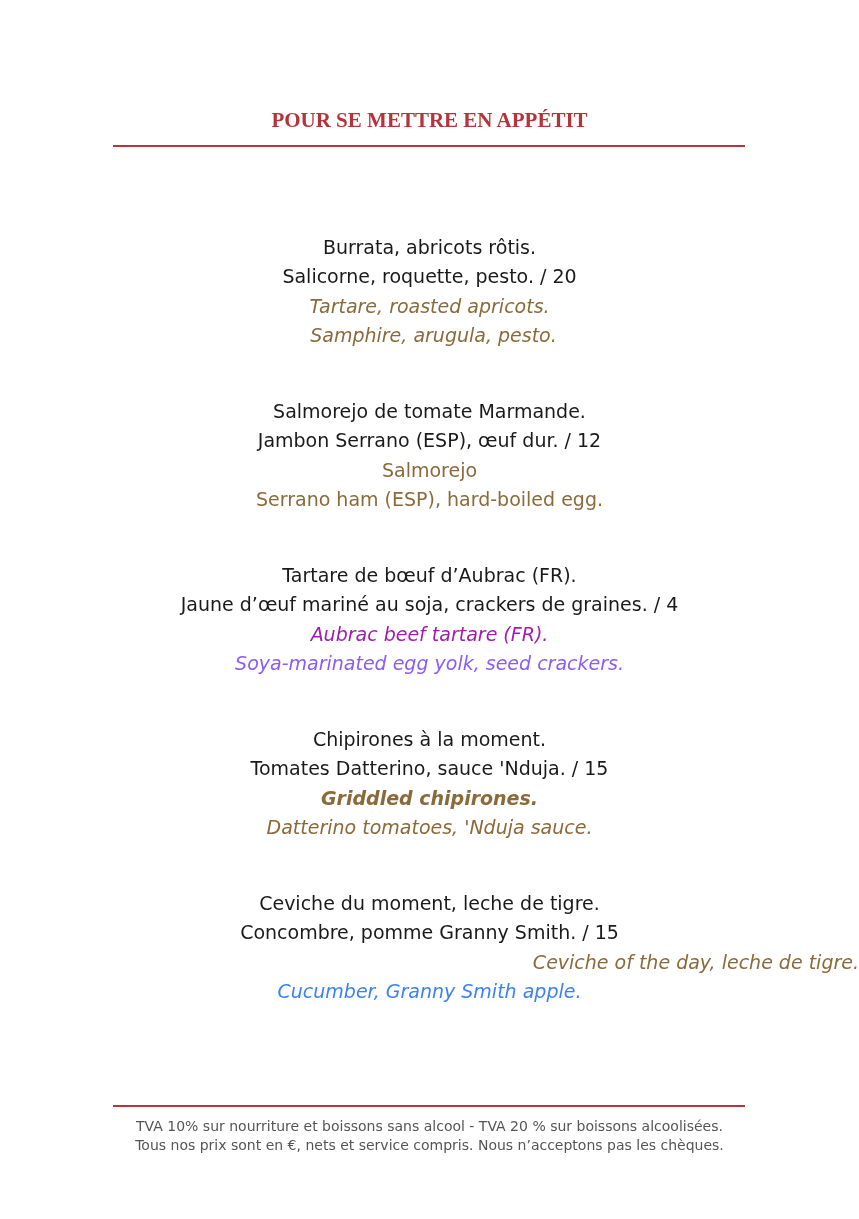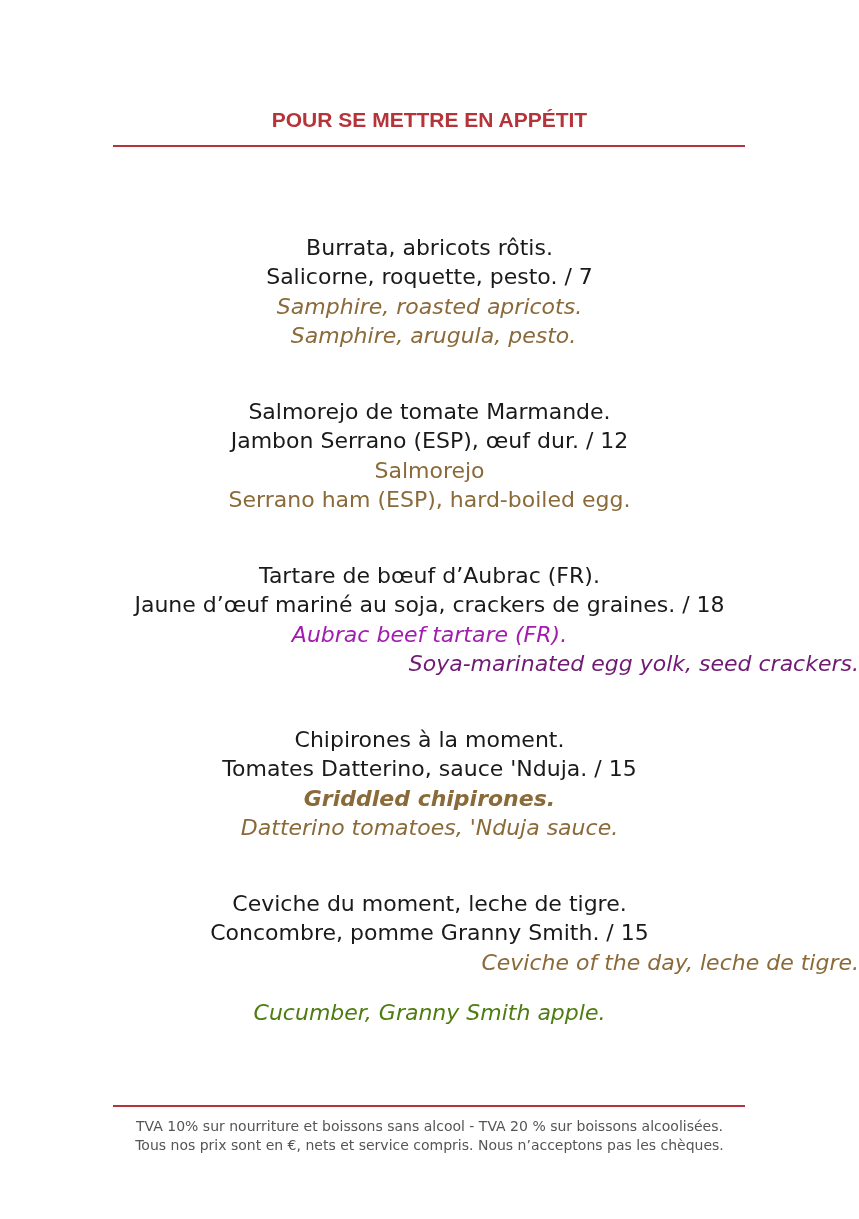--- a/index.html
+++ b/index.html
@@ -1,33 +1,33 @@
 <!DOCTYPE html>
 <html><head>
   <meta charset="utf-8">
   <style>
     html, body { margin: 0; padding: 0; background: #ffffff; }
     body { width: 859px; height: 1219px; position: relative; overflow: hidden; }
     .title {
       position: absolute; left: 0; width: 859px; top: 108px;
       text-align: center;
-      font-family: Liberation Sans, sans-serif;
+      font-family: Liberation Serif, serif;
       font-weight: bold; font-size: 21px;
       letter-spacing: 0px;
     }
     .rule {
       position: absolute; left: 113px; width: 632px; height: 2px;
     }
     .items {
       position: absolute; left: 0; width: 859px; top: 233px;
     }
     .item {
       text-align: center;
       font-family: "DejaVu Sans", sans-serif;
-      font-size: 22px;
+      font-size: 19px;
       line-height: 29.3px;
       height: 164px;
     }
     .fr { color: #1a1a1a; }
     .en { font-style: italic; }
     .en.upright { font-style: normal; }
     .footer {
       position: absolute; left: 0; width: 859px; top: 1117px;
       text-align: center;
       font-family: "DejaVu Sans", sans-serif;
@@ -37,47 +37,47 @@
   </style>
 </head>
 <body>
 
 <div class="title" style="color:#b5343a;">POUR SE METTRE EN APPÉTIT</div>
 <div class="rule" style="top:145px;background:#b5343a;"></div>
 
 <div class="items">
   <div class="item">
     <div class="fr">Burrata, abricots rôtis.</div>
-    <div class="fr">Salicorne, roquette, pesto. / 7</div>
-    <div class="en" style="color:#8b6a3a;">Samphire, roasted apricots.</div>
+    <div class="fr">Salicorne, roquette, pesto. / 20</div>
+    <div class="en" style="color:#8b6a3a;">Tartare, roasted apricots.</div>
     <div class="en" style="color:#8b6a3a;margin-left:8px;">Samphire, arugula, pesto.</div>
   </div>
   <div class="item">
     <div class="fr">Salmorejo de tomate Marmande.</div>
     <div class="fr">Jambon Serrano (ESP), œuf dur. / 12</div>
     <div class="en upright" style="color:#8b6a3a;">Salmorejo</div>
     <div class="en upright" style="color:#8b6a3a;">Serrano ham (ESP), hard-boiled egg.</div>
   </div>
   <div class="item">
     <div class="fr">Tartare de bœuf d’Aubrac (FR).</div>
-    <div class="fr">Jaune d’œuf mariné au soja, crackers de graines. / 18</div>
+    <div class="fr">Jaune d’œuf mariné au soja, crackers de graines. / 4</div>
     <div class="en" style="color:#a21caf;">Aubrac beef tartare (FR).</div>
-    <div class="en" style="color:#701a75;text-align:right;">Soya-marinated egg yolk, seed crackers.</div>
+    <div class="en" style="color:#8b5cf6;">Soya-marinated egg yolk, seed crackers.</div>
   </div>
   <div class="item">
     <div class="fr">Chipirones à la moment.</div>
     <div class="fr">Tomates Datterino, sauce 'Nduja. / 15</div>
     <div class="en" style="color:#8b6a3a;font-weight:bold;">Griddled chipirones.</div>
     <div class="en" style="color:#8b6a3a;">Datterino tomatoes, 'Nduja sauce.</div>
   </div>
   <div class="item">
     <div class="fr">Ceviche du moment, leche de tigre.</div>
     <div class="fr">Concombre, pomme Granny Smith. / 15</div>
     <div class="en" style="color:#8b6a3a;text-align:right;">Ceviche of the day, leche de tigre.</div>
-    <div class="en" style="color:#4d7c0f;margin-top:21px;">Cucumber, Granny Smith apple.</div>
+    <div class="en" style="color:#3b82f6;">Cucumber, Granny Smith apple.</div>
   </div>
 </div>
 
 <div class="rule" style="top:1105px;background:#b5343a;"></div>
 <div class="footer">
   <div>TVA 10% sur nourriture et boissons sans alcool - TVA 20 % sur boissons alcoolisées.</div>
   <div>Tous nos prix sont en €, nets et service compris. Nous n’acceptons pas les chèques.</div>
 </div>
 
 </body></html>

